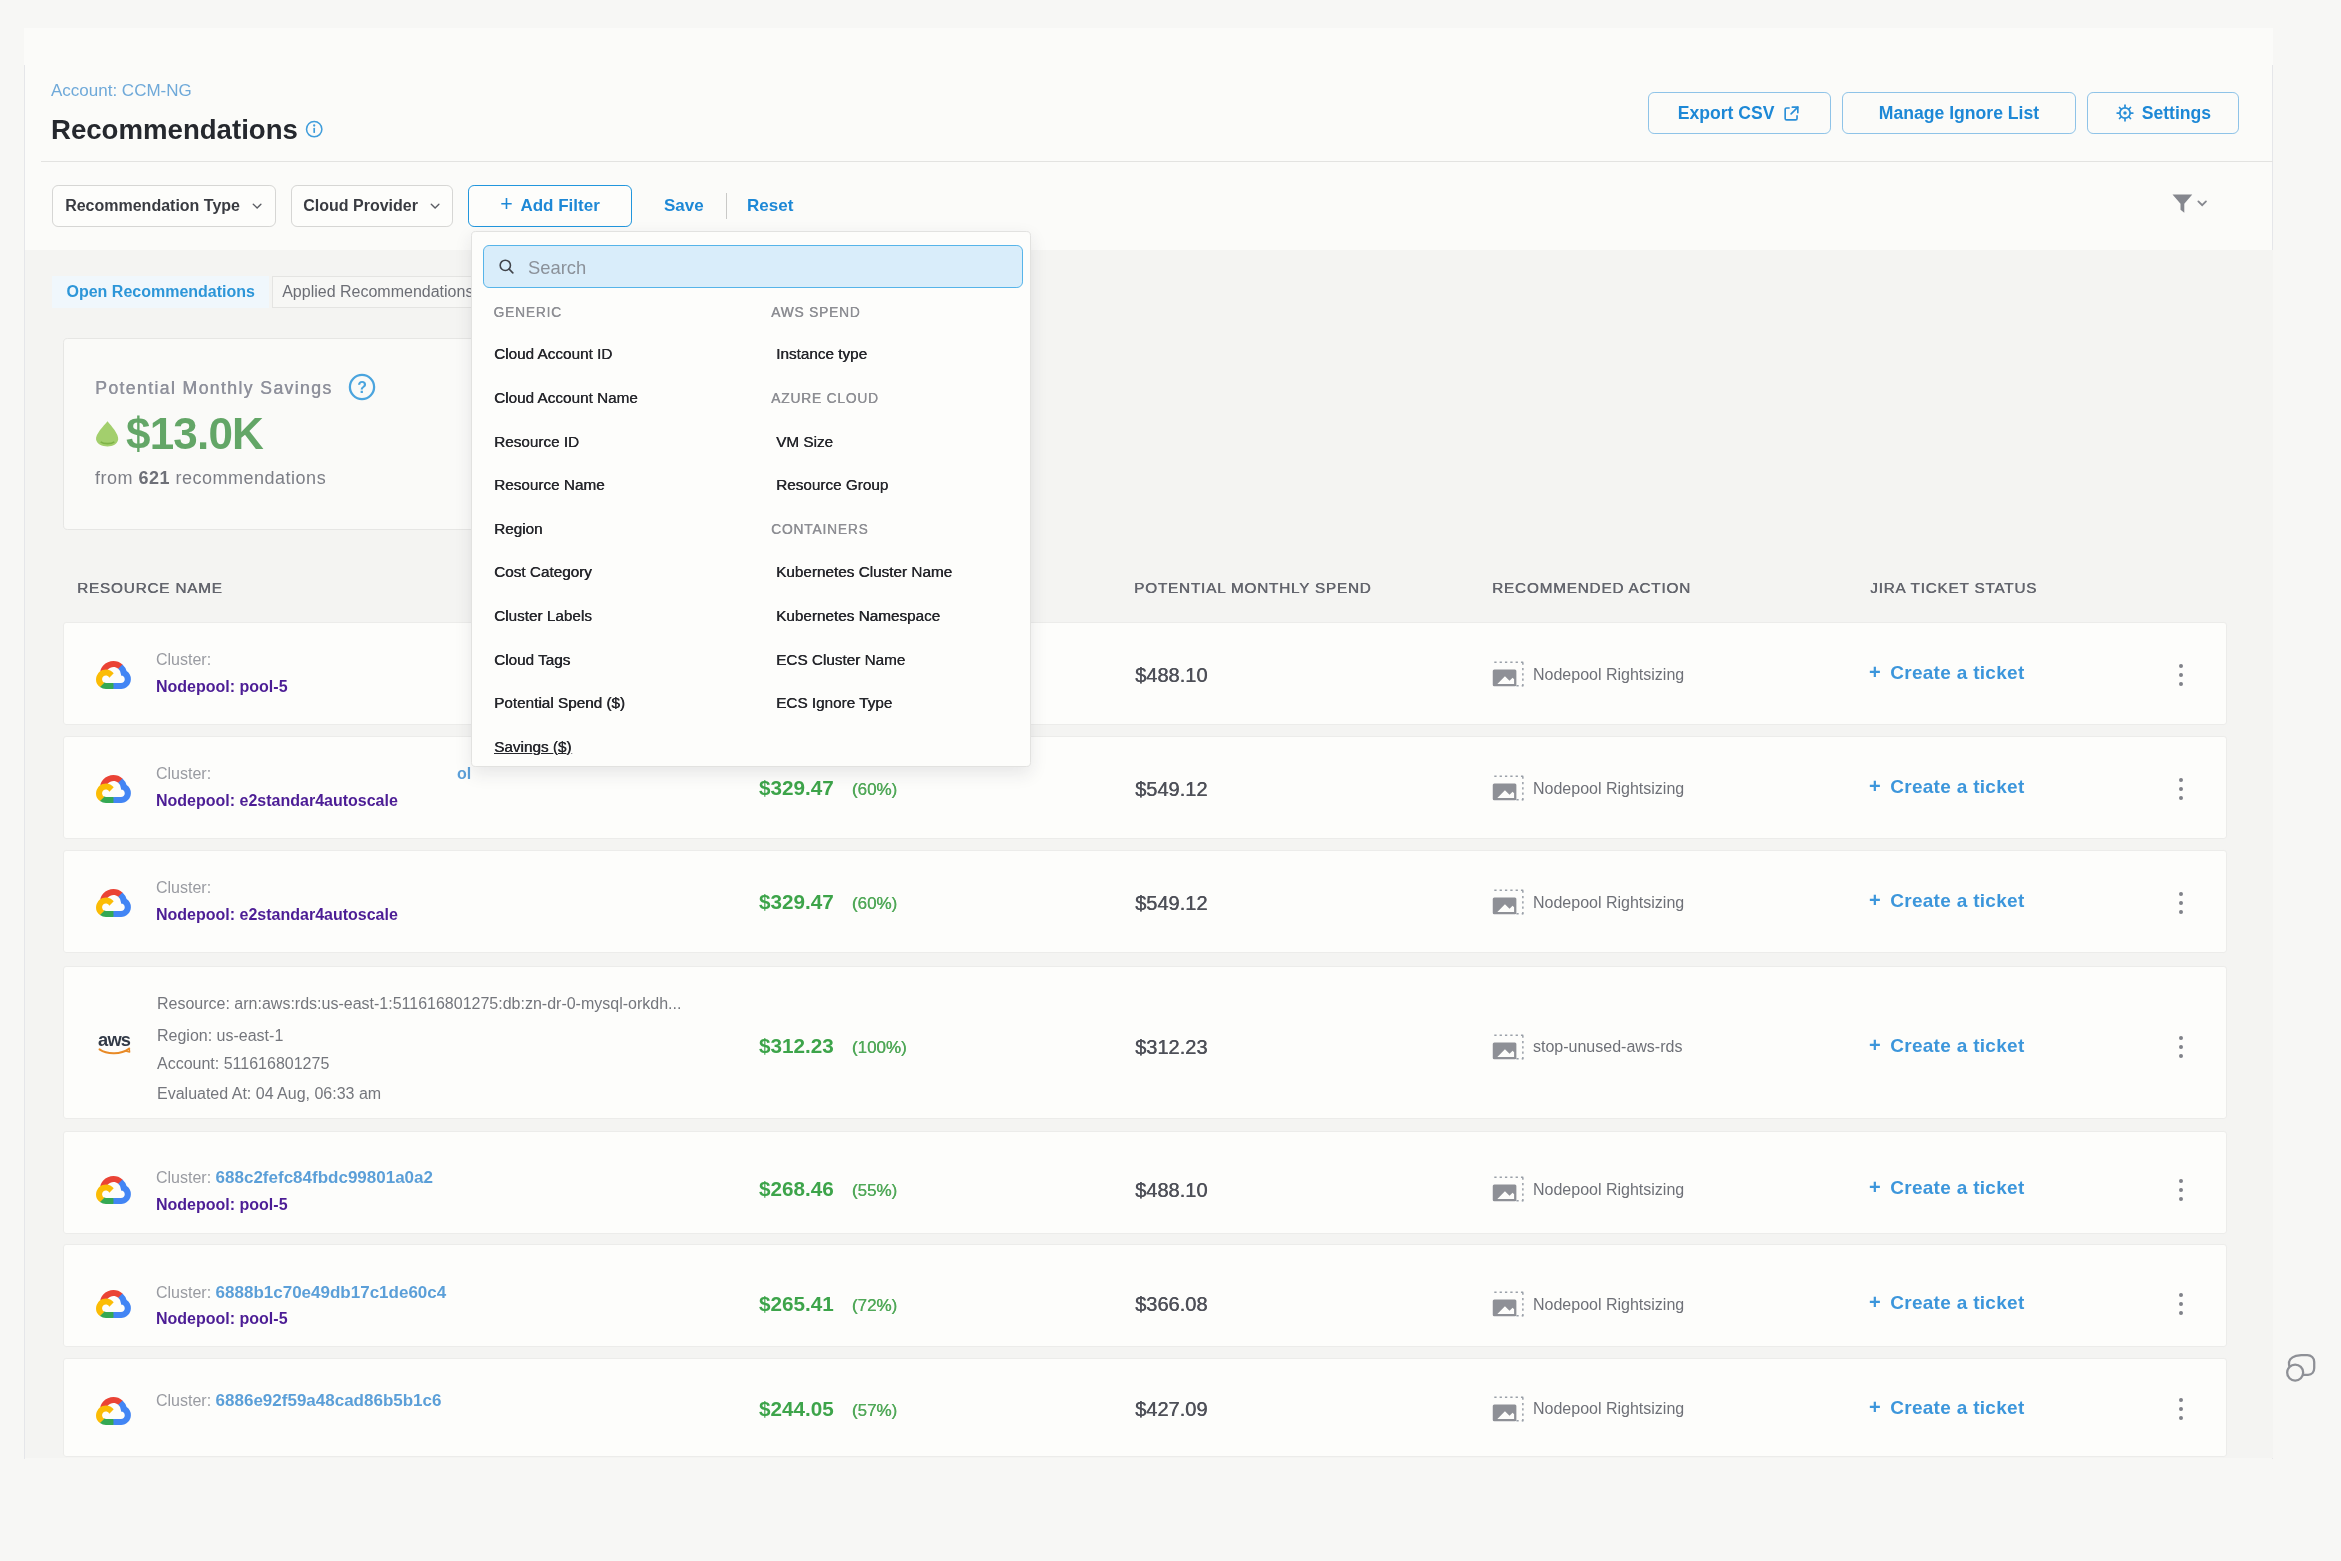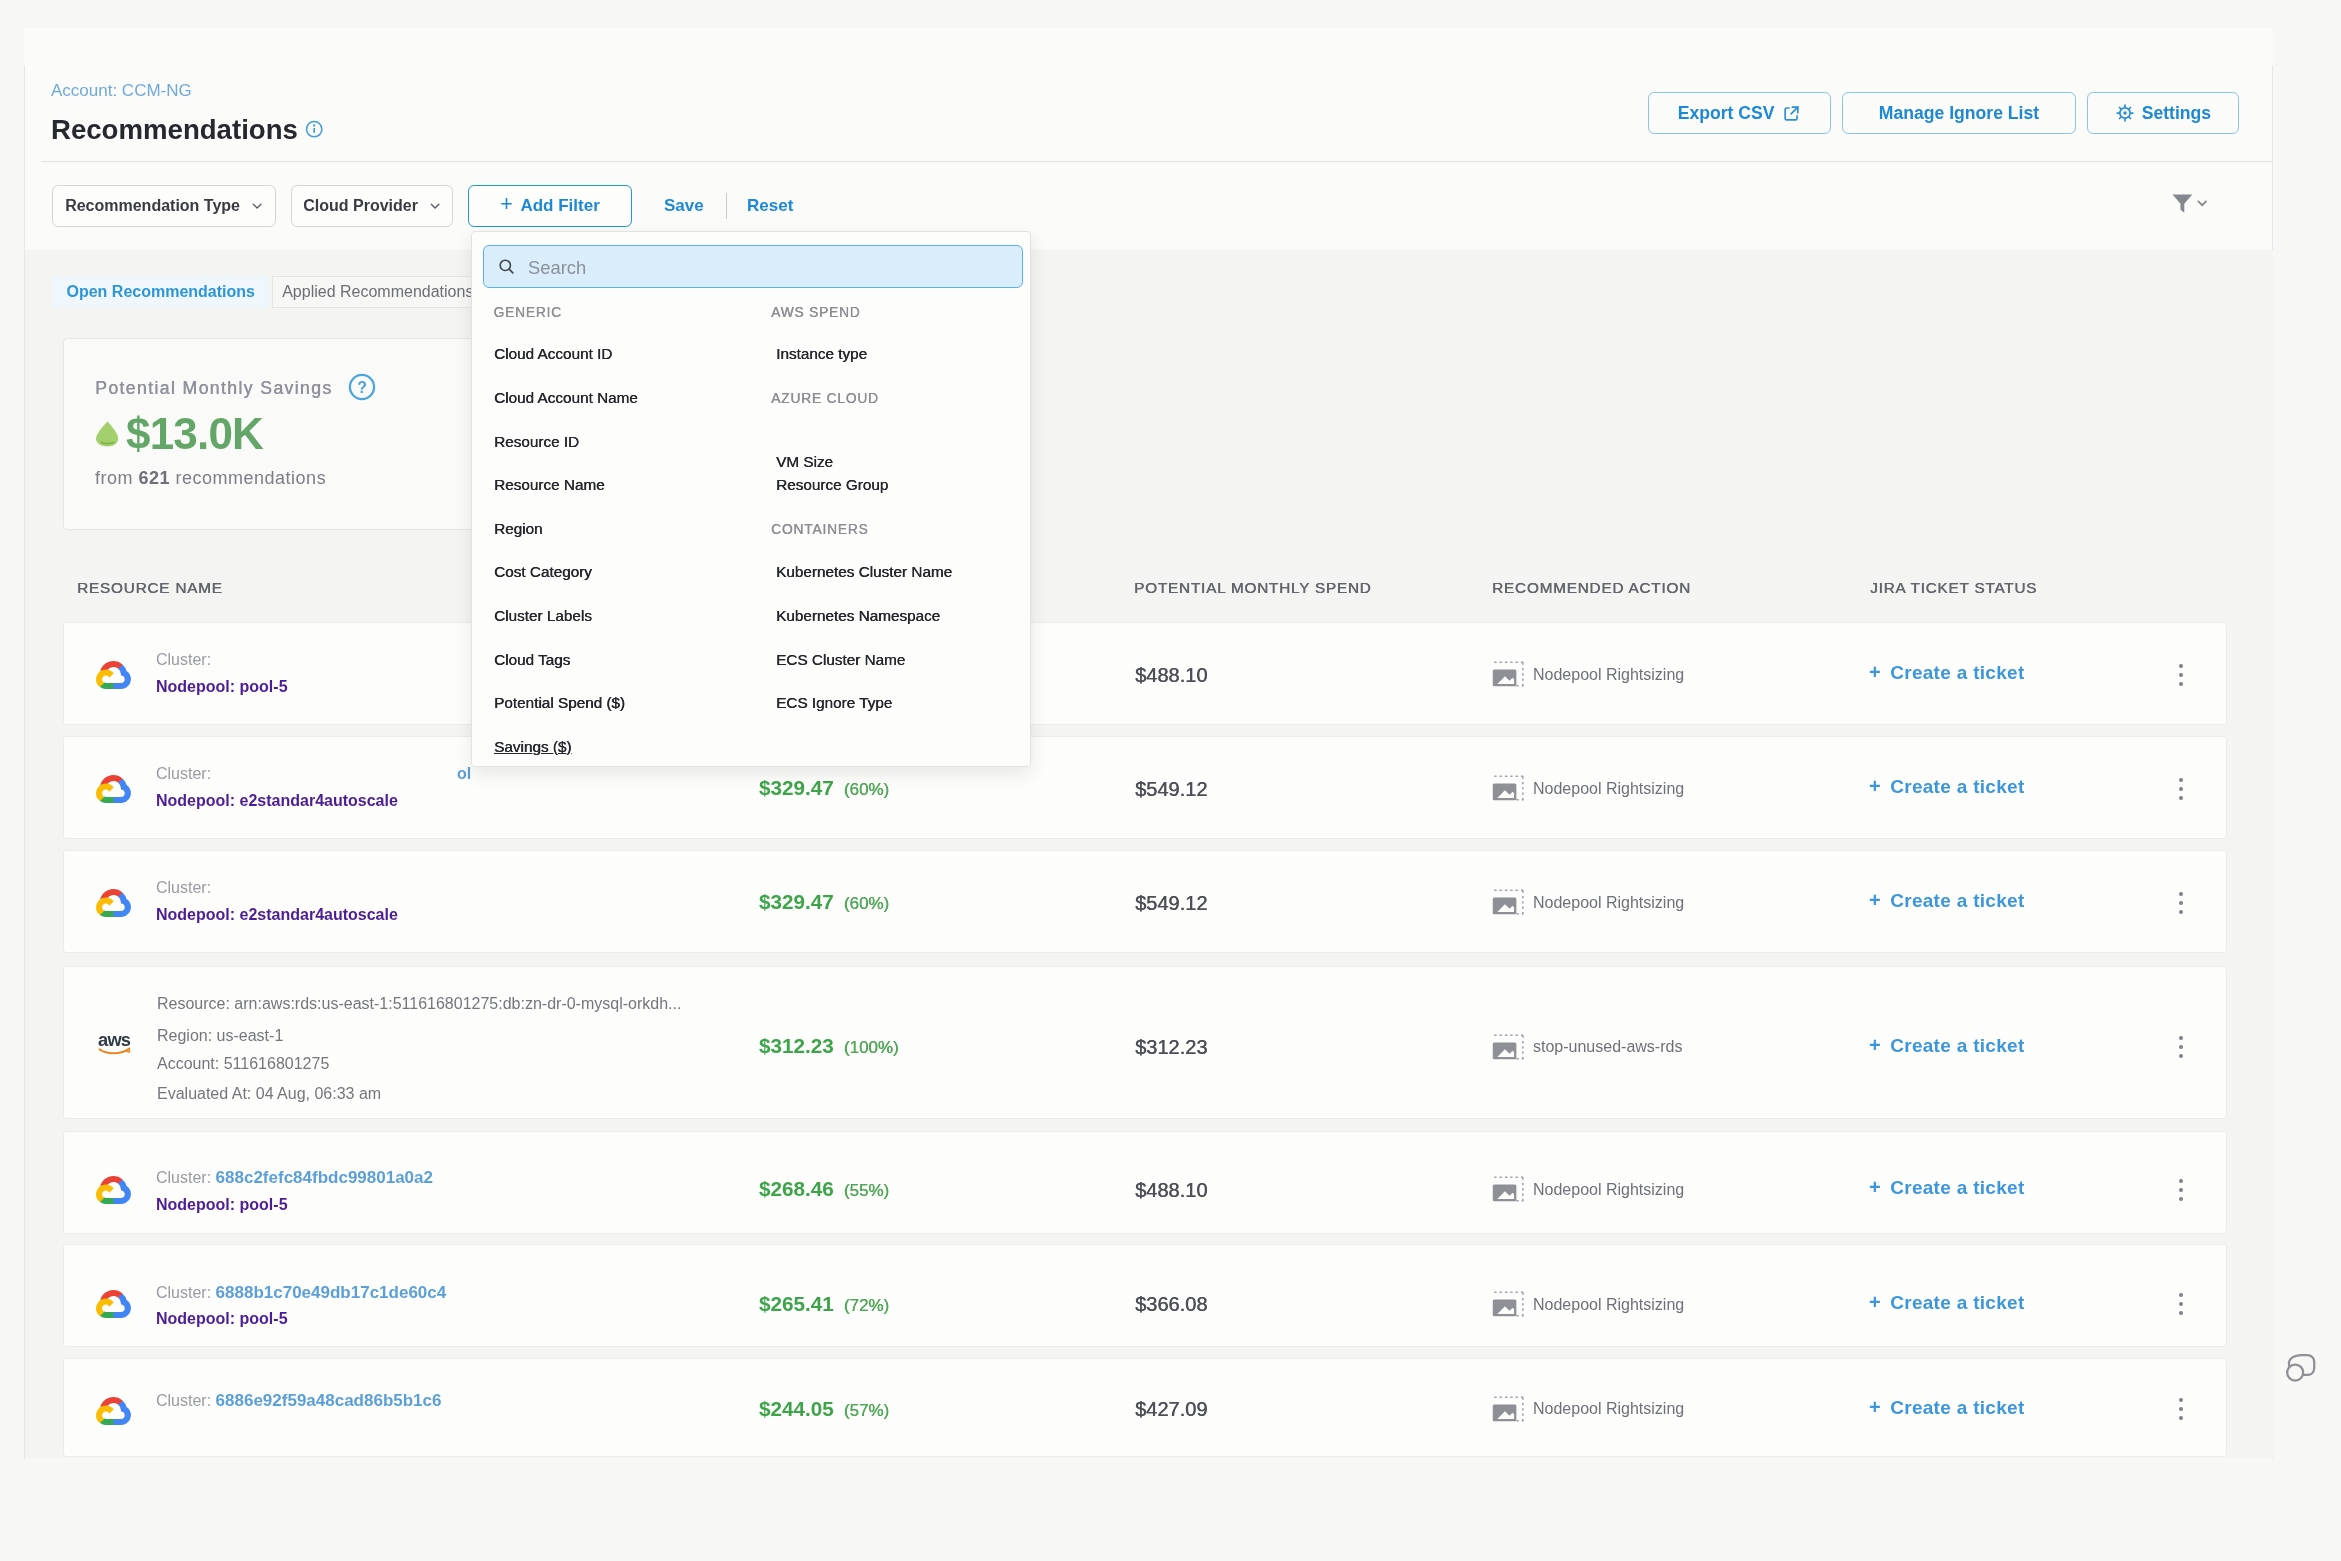--- a/index.html
+++ b/index.html
@@ -16,21 +16,21 @@
           display:flex; align-items:center; justify-content:center; color:#393b41; font-size:16px; font-weight:600; }
   .chev { width:12.2px; height:12.2px; margin-left:10.7px; }
   .blue { color:#1d88d6; }
   .tab { position:absolute; top:276px; height:32px; display:flex; align-items:center; padding:0 14.5px; font-size:17px; }
   .th { position:absolute; top:579px; font-size:15.3px; font-weight:400; color:#63656d; letter-spacing:0.8px; text-shadow:0.5px 0 0 #63656d; }
   .row { position:absolute; left:63px; width:2164px; background:#fdfdfb; border:0.8px solid #ececea; border-radius:3.1px; }
   .clu { position:absolute; left:92px; font-size:16px; color:#999ba1; }
   .clu b { font-weight:700; color:#5b9fd8; font-size:17px; }
   .npl { position:absolute; left:92px; font-size:16px; font-weight:700; color:#4c1d95; }
   .sav { position:absolute; left:695px; font-size:20.7px; font-weight:700; color:#3da44a; }
-  .sav span { font-size:17px; font-weight:400; color:#50a858; margin-left:10px; text-shadow:0.4px 0 0 #50a858; }
+  .sav span { font-size:17px; font-weight:400; color:#50a858; margin-left:18px; text-shadow:0.4px 0 0 #50a858; }
   .spe { position:absolute; left:1071px; font-size:20px; font-weight:400; color:#4e5058; text-shadow:0.5px 0 0 #4e5058; }
   .act { position:absolute; left:1469px; font-size:16px; color:#6e7077; }
   .tik { position:absolute; left:1805px; font-size:19px; font-weight:700; color:#3c96db; letter-spacing:0.3px; }
   .tik span { font-size:20px; font-weight:700; margin-right:9.2px; }
   .keb { position:absolute; left:2115px; width:3.8px; }
   .keb i { display:block; width:3.8px; height:3.8px; border-radius:50%; background:#808289; margin-bottom:5.4px; }
   .awl { position:absolute; left:93px; font-size:16px; color:#74767c; }
   .gcp { position:absolute; left:32px; }
   .aico { position:absolute; left:1428px; }
   .dd-h { position:absolute; font-size:13.8px; font-weight:400; color:#8d8e93; letter-spacing:0.8px; text-shadow:0.4px 0 0 #8d8e93; }
@@ -285,21 +285,21 @@
     <div class="dd-i" style="left:22px; top:244px;">Resource Name</div>
     <div class="dd-i" style="left:22px; top:288px;">Region</div>
     <div class="dd-i" style="left:22px; top:331px;">Cost Category</div>
     <div class="dd-i" style="left:22px; top:375px;">Cluster Labels</div>
     <div class="dd-i" style="left:22px; top:419px;">Cloud Tags</div>
     <div class="dd-i" style="left:22px; top:462px;">Potential Spend ($)</div>
     <div class="dd-i" style="left:22px; top:506px;text-decoration:underline;">Savings ($)</div>
     <div class="dd-h" style="left:299px; top:73px;">AWS SPEND</div>
     <div class="dd-i" style="left:304px; top:113px;">Instance type</div>
     <div class="dd-h" style="left:299px; top:159px;">AZURE CLOUD</div>
-    <div class="dd-i" style="left:304px; top:201px;margin-top:20px;">VM Size</div>
+    <div class="dd-i" style="left:304px; top:201px;">VM Size</div>
     <div class="dd-i" style="left:304px; top:244px;">Resource Group</div>
     <div class="dd-h" style="left:299px; top:290px;">CONTAINERS</div>
     <div class="dd-i" style="left:304px; top:331px;">Kubernetes Cluster Name</div>
     <div class="dd-i" style="left:304px; top:375px;">Kubernetes Namespace</div>
     <div class="dd-i" style="left:304px; top:419px;">ECS Cluster Name</div>
     <div class="dd-i" style="left:304px; top:462px;">ECS Ignore Type</div>
   </div>
 
   <svg class="abs" style="left:2285px; top:1352px;" width="31" height="32" viewBox="0 0 40 42">
     <path d="M14 5 C7 7 4 12 5 17 C6 22 10 25 15 25 L17 25 C17 28 20 30 23 30 L30 30 C35 30 38 26 38 21 L38 13 C38 8 34 4 29 4 L21 4 Z" fill="none" stroke="#8e9096" stroke-width="3" stroke-linejoin="round"></path>

